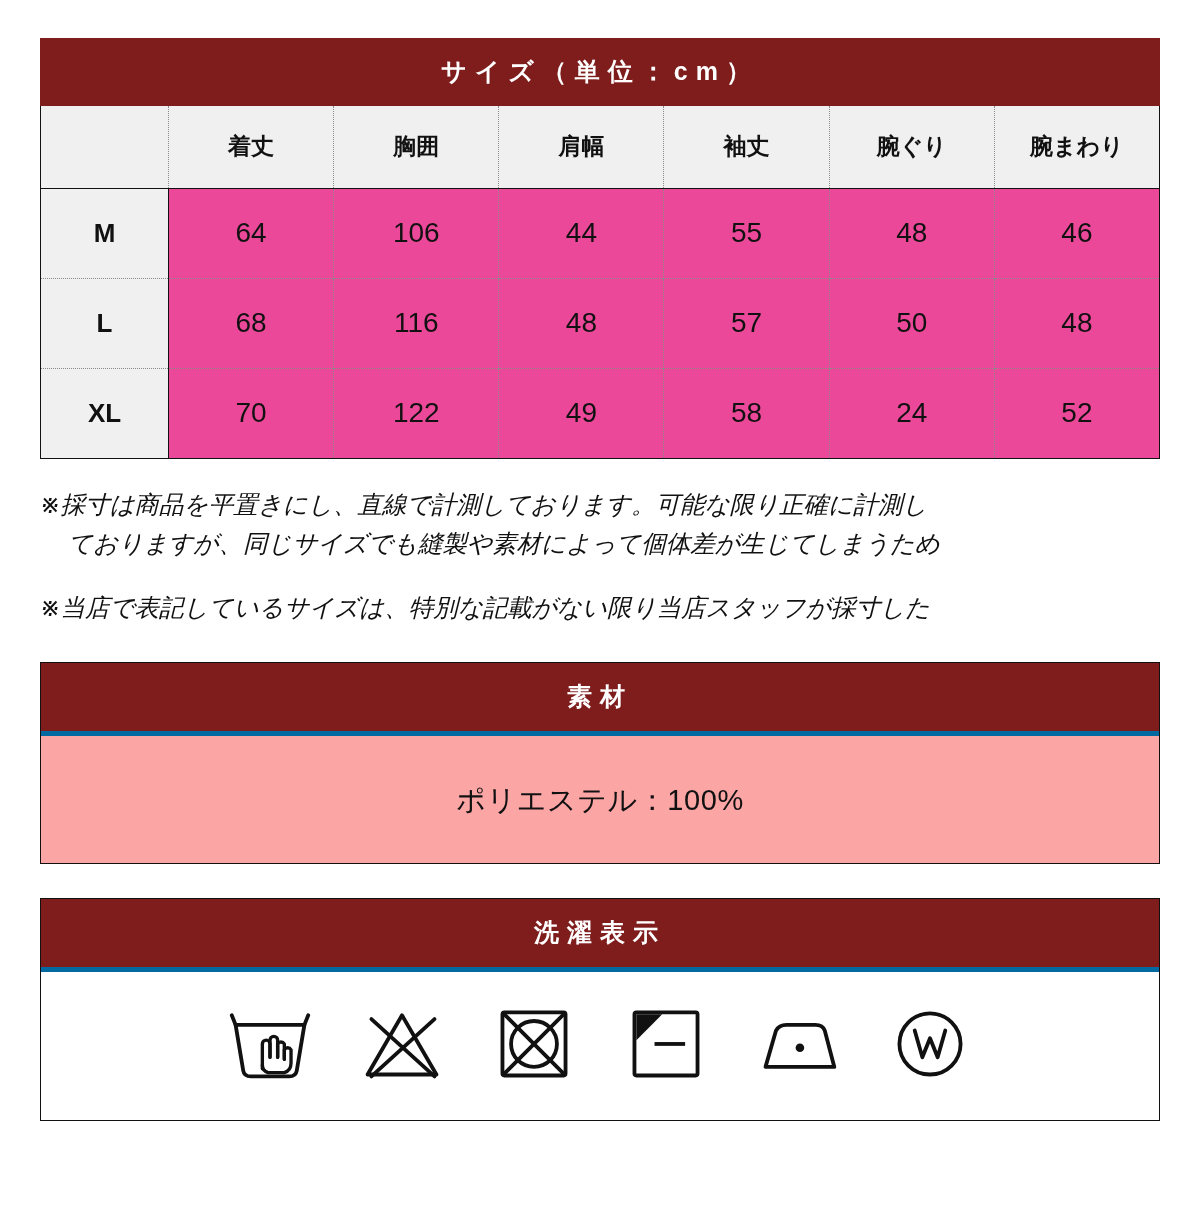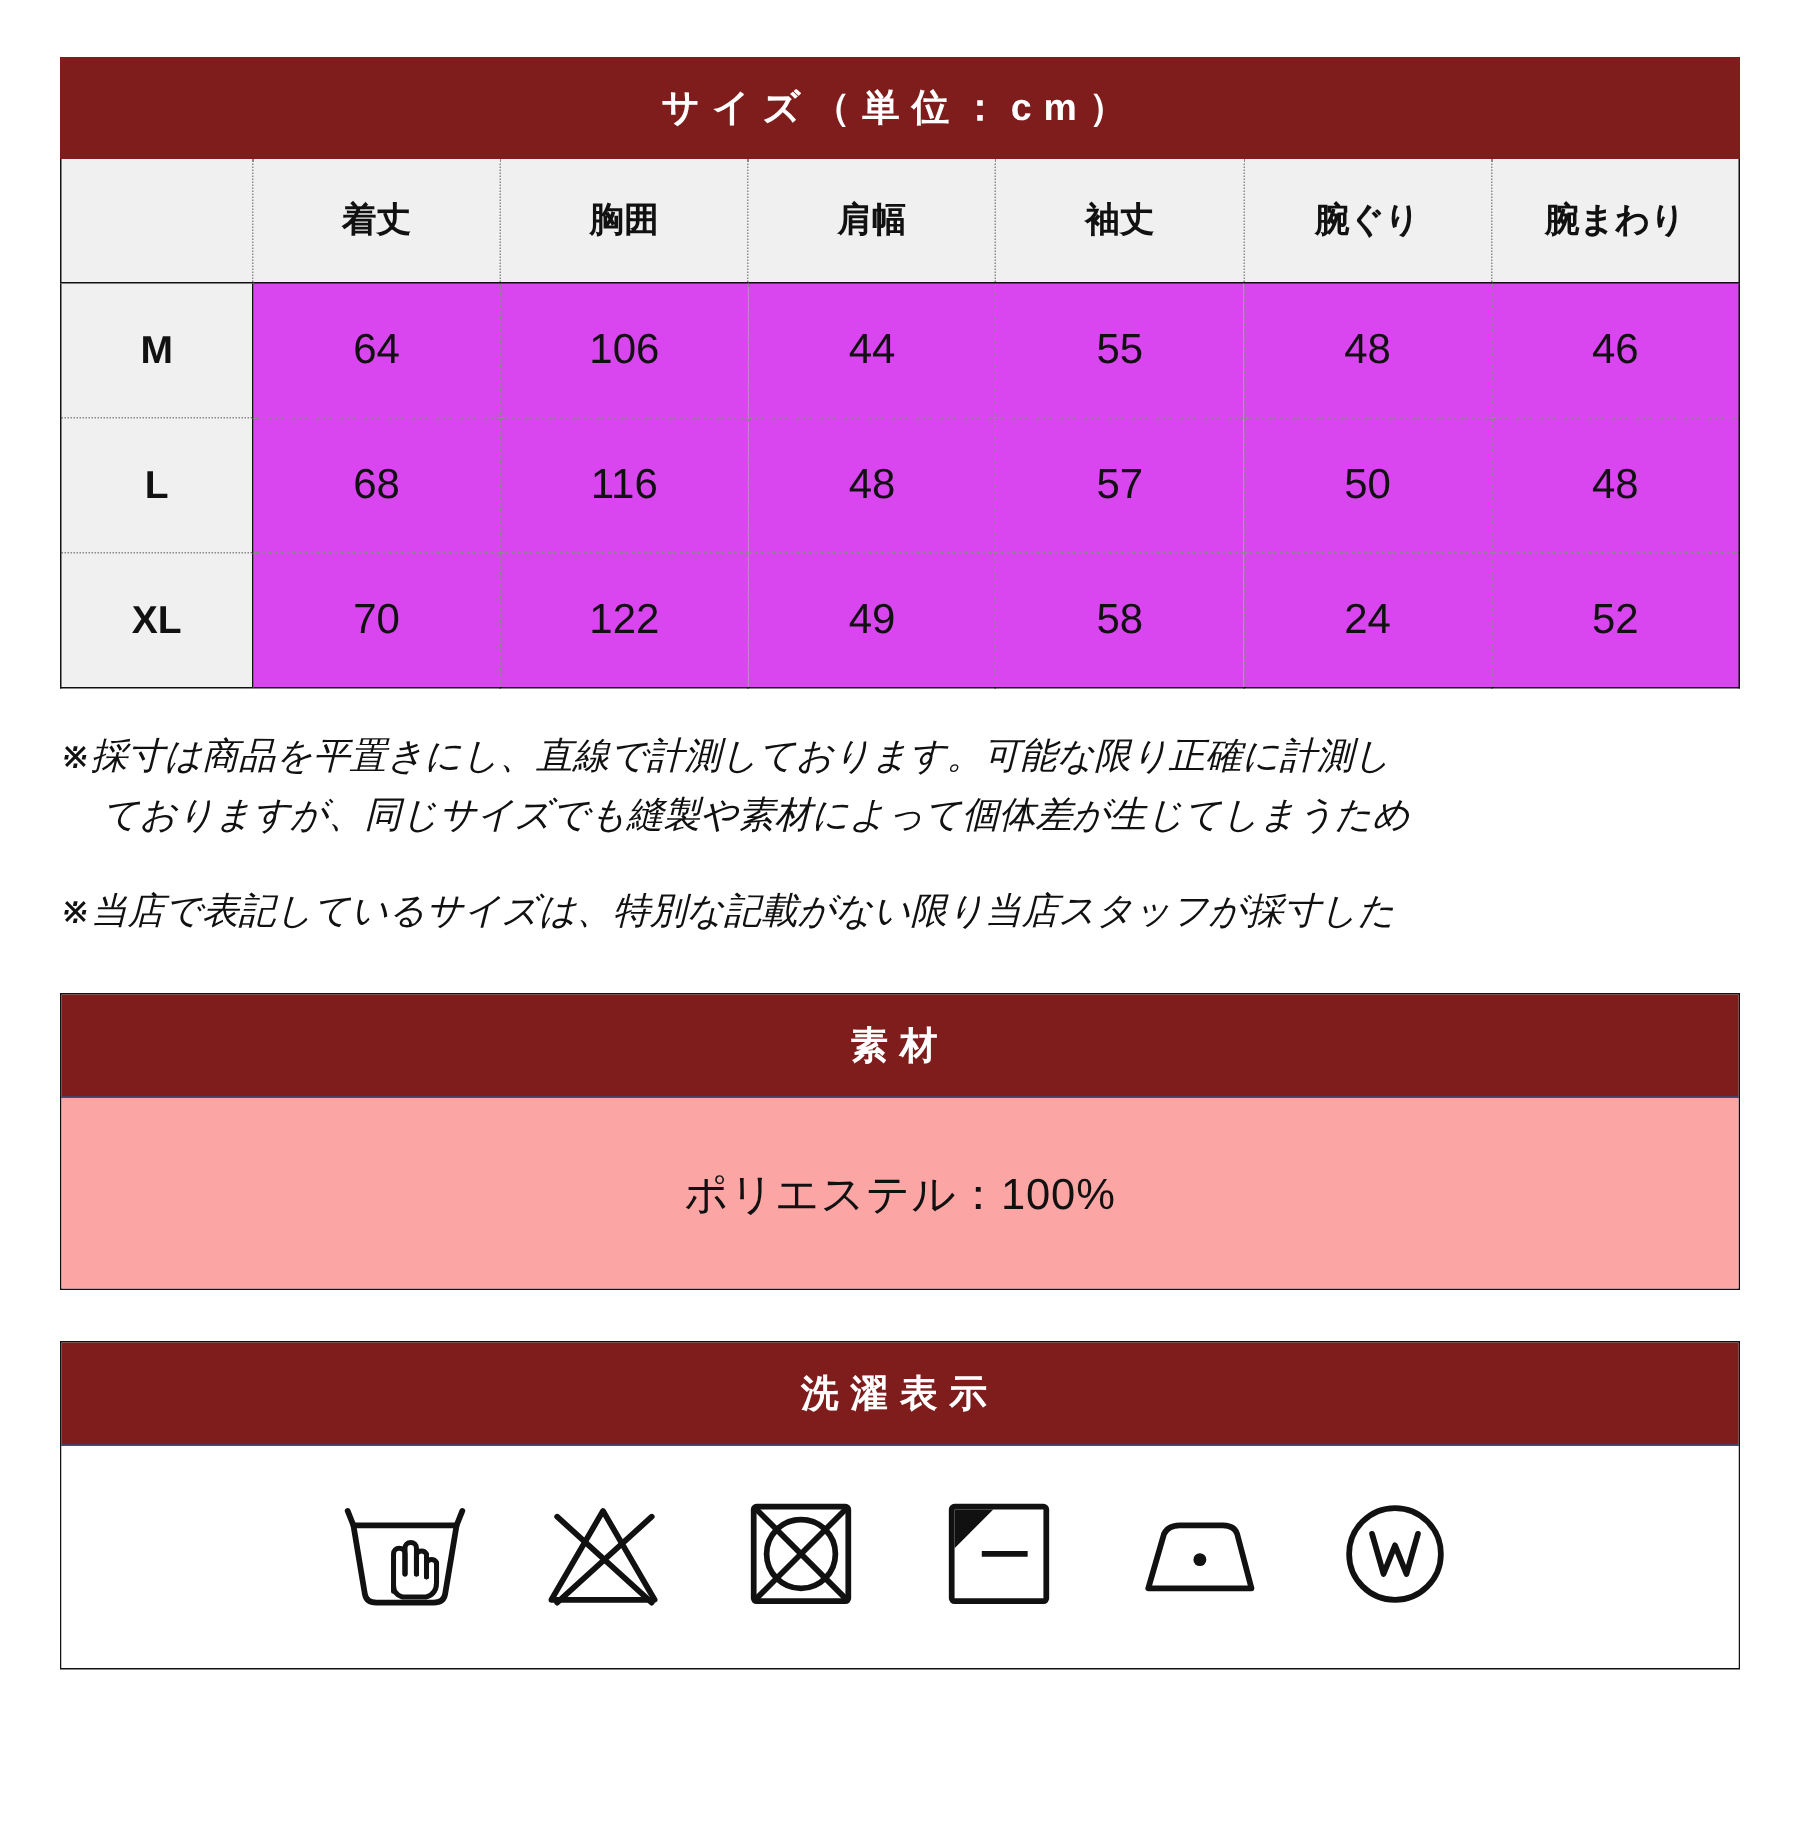--- a/index.html
+++ b/index.html
@@ -61,41 +61,41 @@
   table.size-table thead th.corner {
     background: #f0f0f0;
   }
   table.size-table tbody tr { border-bottom: 1px dotted #8a8a8a; }
   table.size-table tbody tr:last-child { border-bottom: none; }
   table.size-table tbody th.rowhead {
     background: #f0f0f0;
     font-size: 26px;
     border-right: 1px solid #111;
   }
-  table.size-table tbody td { background: #d946ef; font-size: 28px; font-weight: normal; }
+  table.size-table tbody td { background: #ec4899; font-size: 28px; font-weight: normal; }
   .col-size { width: 128px; }
 
   
   .notes {
     margin-top: 26px;
     font-size: 24.5px;
     line-height: 1.62;
     color: #111;
   }
   .note-block { margin-bottom: 24px; }
   .note-block:last-child { margin-bottom: 0; }
   .note-line { white-space: nowrap; font-style: italic; }
   .note-line.indent { padding-left: 28px; }
 
   
   .block {
     margin-top: 34px;
     border: 1px solid #111;
   }
-  .block .bar { border-bottom: 1px solid #0369a1; }
+  .block .bar { border-bottom: 5px solid #0369a1; }
   .block-body {
     text-align: center;
     font-size: 29px;
     padding: 45px 0 42px 0;
     background: #fca5a5;
     letter-spacing: 0.02em;
   }
 
   
   .care-body {

